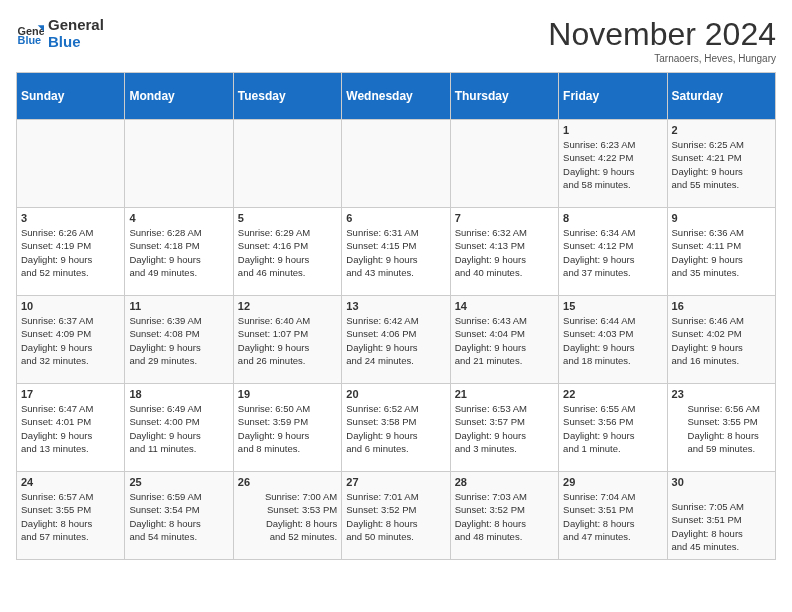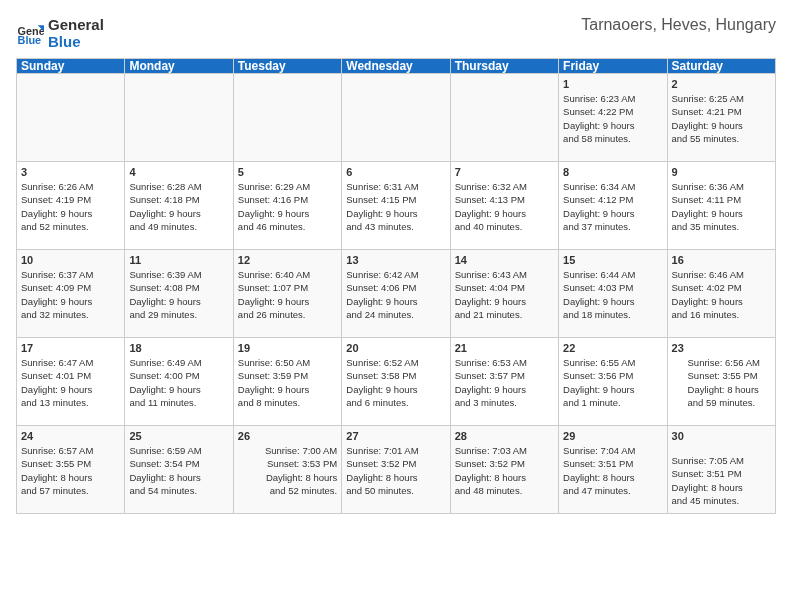--- a/index.html
+++ b/index.html
@@ -27,34 +27,34 @@
     }
     .title-block {
       text-align: right;
     }
     .month-title {
       font-size: 32px;
       font-weight: normal;
       color: #333;
     }
     .subtitle {
-      font-size: 16px;
+      font-size: 10px;
       color: #555;
     }
     table {
       width: 100%;
       border-collapse: collapse;
       table-layout: fixed;
     }
     thead tr th {
       background: #1a6fc4;
       color: #fff;
       font-size: 12px;
       font-weight: bold;
-      padding: 0 4px;
+      padding: 16px 4px;
       text-align: left;
       border: 1px solid #ccc;
     }
     tbody tr td {
       border: 1px solid #ccc;
       vertical-align: top;
       padding: 4px;
       font-size: 10px;
       color: #333;
       height: 88px;
@@ -83,20 +83,21 @@
       <text x="2" y="20" font-size="14" font-weight="bold" fill="#333">General</text>
       <text x="2" y="32" font-size="14" font-weight="bold" fill="#1a6fc4">Blue</text>
       <polygon points="28,8 36,8 36,16" fill="#1a6fc4"></polygon>
     </svg>
     <div>
       <div style="font-size:15px;font-weight:bold;color:#333;">General</div>
       <div style="font-size:15px;font-weight:bold;color:#1a6fc4;">Blue</div>
     </div>
   </div>
   <div class="title-block">
+    <div class="month-title">November 2024</div>
     <div class="subtitle">Tarnaoers, Heves, Hungary</div>
   </div>
 </div>
 
 <table>
   <thead>
     <tr>
     <th>Sunday</th>
         <th>Monday</th>
         <th>Tuesday</th>

